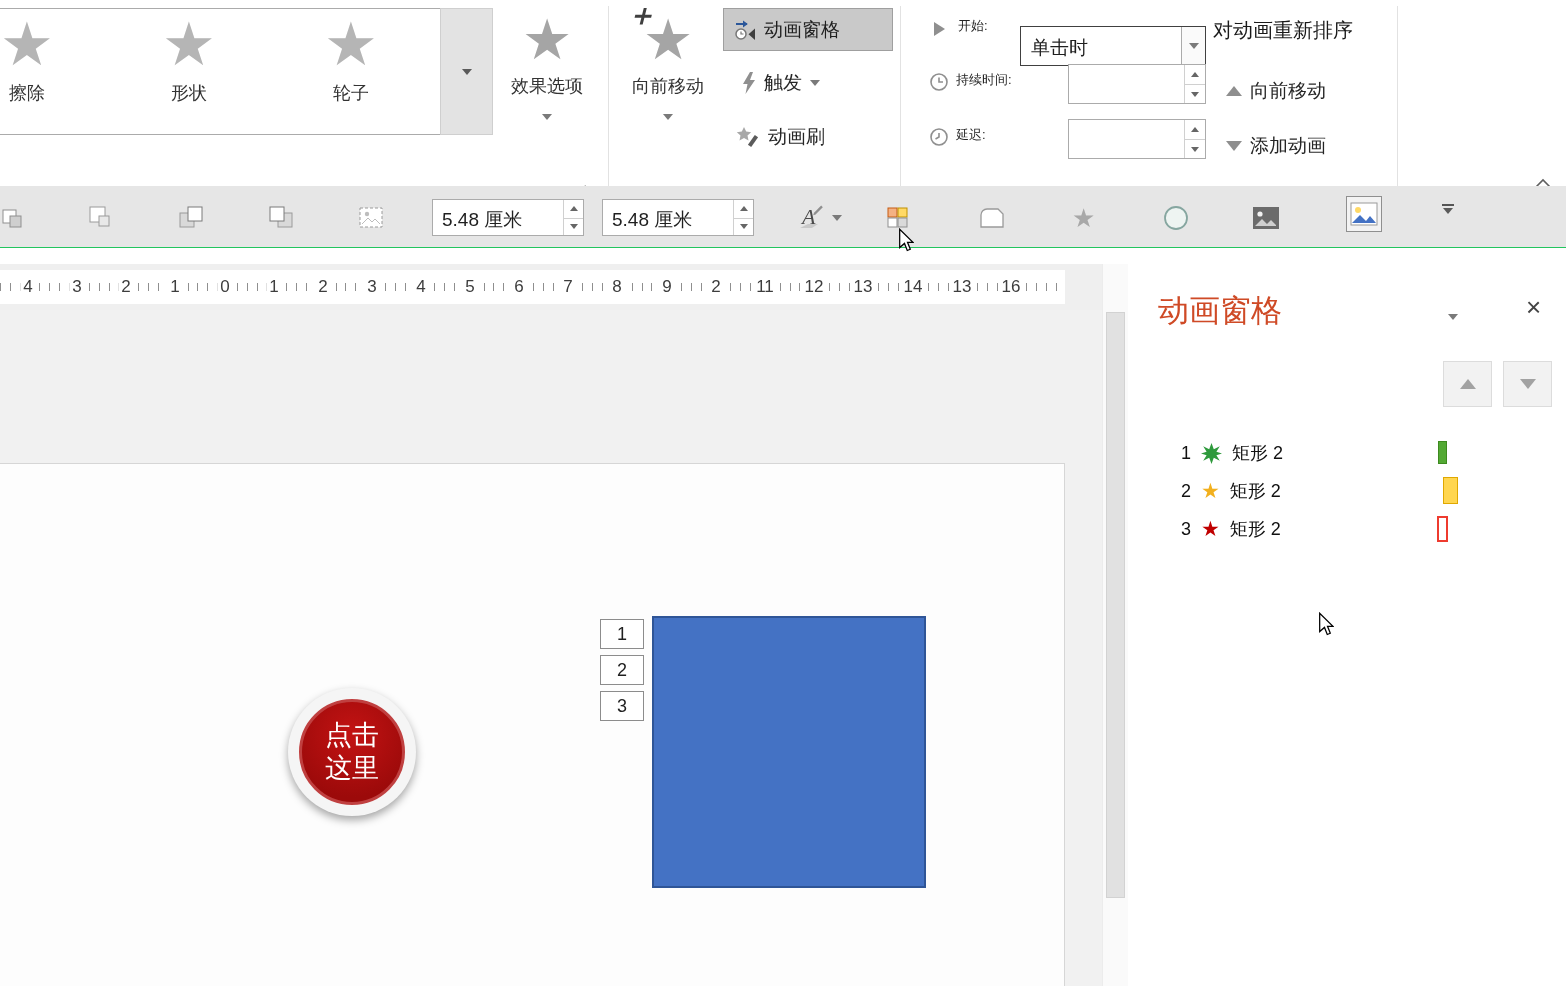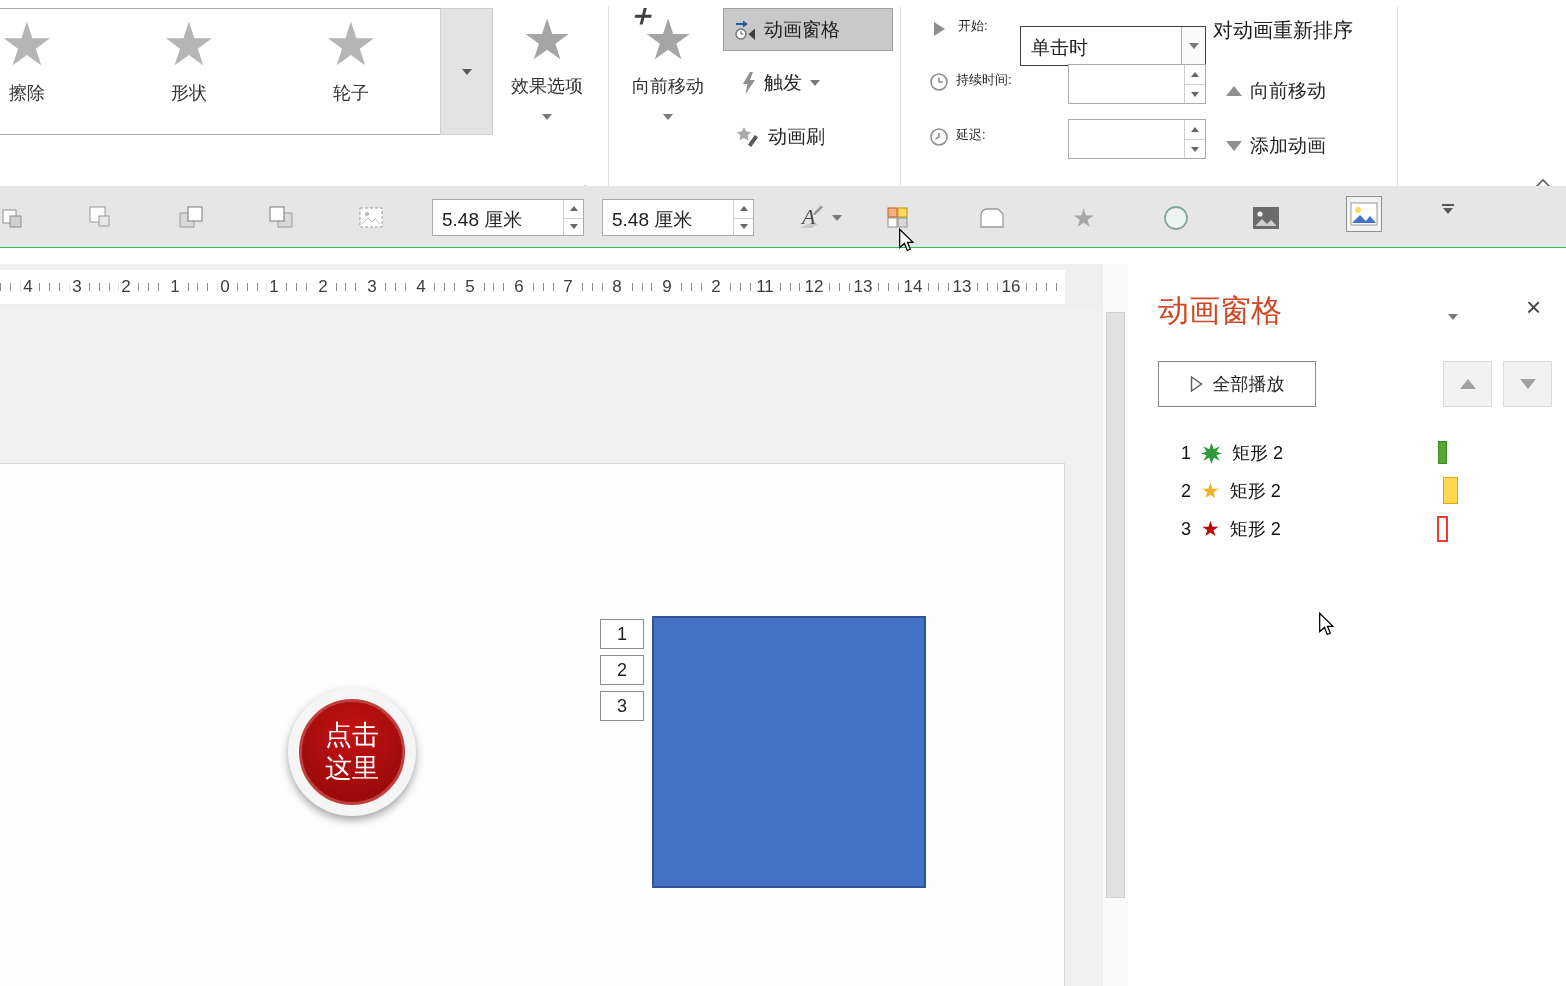--- a/index.html
+++ b/index.html
@@ -382,26 +382,20 @@
 
   <div class="vscroll">
     <div class="vthumb"></div>
   </div>
 
   <div class="pane">
     <div class="pane-title">动画窗格</div>
     <span class="pane-chevron"><span class="t-dn-lt"></span></span>
     <span class="pane-close">×</span>
 
-    <div class="play-all">
-      <svg width="13" height="16">
-          <path d="M1.5 1 L11.5 8 L1.5 15 Z" fill="#fff" stroke="#5f5f5f" stroke-width="1.5"></path>
-        </svg>
-      <span>全部播放</span>
-    </div>
 
     <div class="mv-btn" style="left:315px">
       <span class="t-up-big" style="border-bottom-color:#a2a2a2"></span>
     </div>
     <div class="mv-btn" style="left:375px">
       <span class="t-dn-big" style="border-top-color:#a2a2a2"></span>
     </div>
 
     <div class="anim-list">
       <div class="anim-row">

